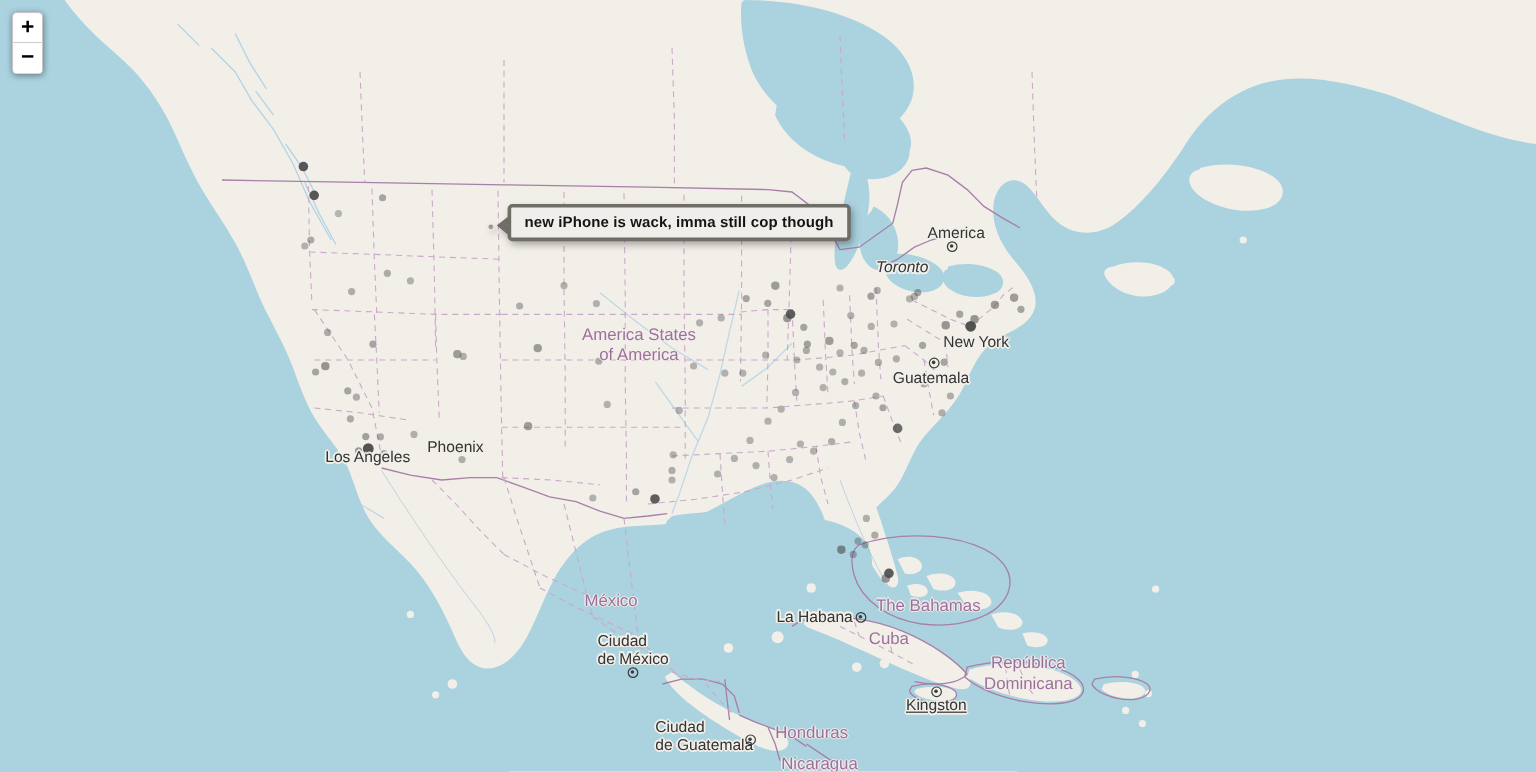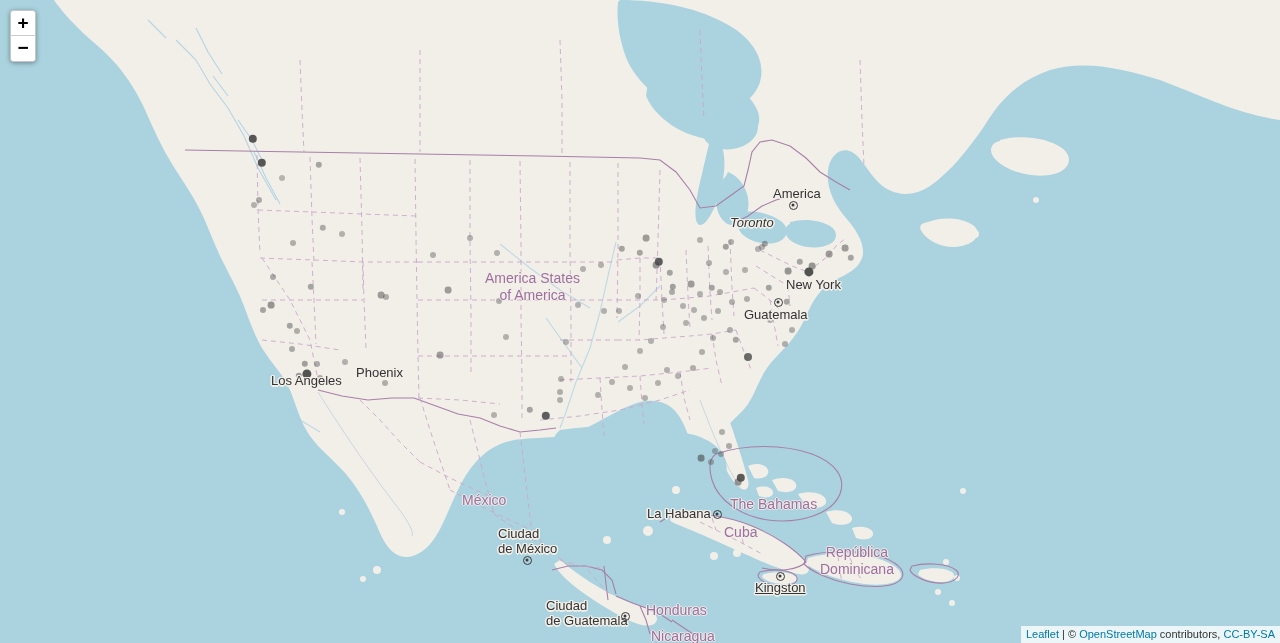--- a/index.html
+++ b/index.html
@@ -580,21 +580,21 @@
       <div class="data-point" style="left: 342px; top: 234px; width: 6px; height: 6px; opacity: 0.38;"></div>
       <div class="data-point" style="left: 254px; top: 205px; width: 6px; height: 6px; opacity: 0.38;"></div>
       <div class="data-point" style="left: 282px; top: 178px; width: 6px; height: 6px; opacity: 0.36;"></div>
     </div>
 
   <div id="label-layer">
       <div class="map-label label-country two-line" style="left: 485px; top: 270px;">
         <div>America States</div>
         <div>of America</div>
       </div>
-      <div class="map-label label-country" style="left: 462px; top: 493px;">
+      <div class="map-label label-country" style="left: 487px; top: 493px;">
         <div>México</div>
       </div>
       <div class="map-label label-country" style="left: 724px; top: 525px;">
         <div>Cuba</div>
       </div>
       <div class="map-label label-country" style="left: 730px; top: 497px;">
         <div>The Bahamas</div>
       </div>
       <div class="map-label label-country two-line" style="left: 820px; top: 544px;">
         <div>República</div>
@@ -644,18 +644,21 @@
         <div>de Guatemala</div>
       </div>
       <div class="capital-dot" style="left: 620.5px; top: 611.5px;"></div>
     </div>
 
   <div id="zoom-control">
     <a class="zoom-btn" id="zoom-in" title="Zoom in">+</a>
     <a class="zoom-btn" id="zoom-out" title="Zoom out">−</a>
   </div>
 
-
-  <div id="attribution">
-    <a>Leaflet</a><span class="attr-sep"> | </span><span>© </span><a>OpenStreetMap</a><span> contributors, </span><a>CC-BY-SA</a>
+  <div id="map-popup">
+    <div id="popup-anchor"></div>
+    <div id="popup-arrow-outer"></div>
+    <div id="popup-arrow-inner"></div>
+    <div id="popup-bubble">new iPhone is wack, imma still cop though</div>
   </div>
 
+
 </div>
 
 </body></html>

